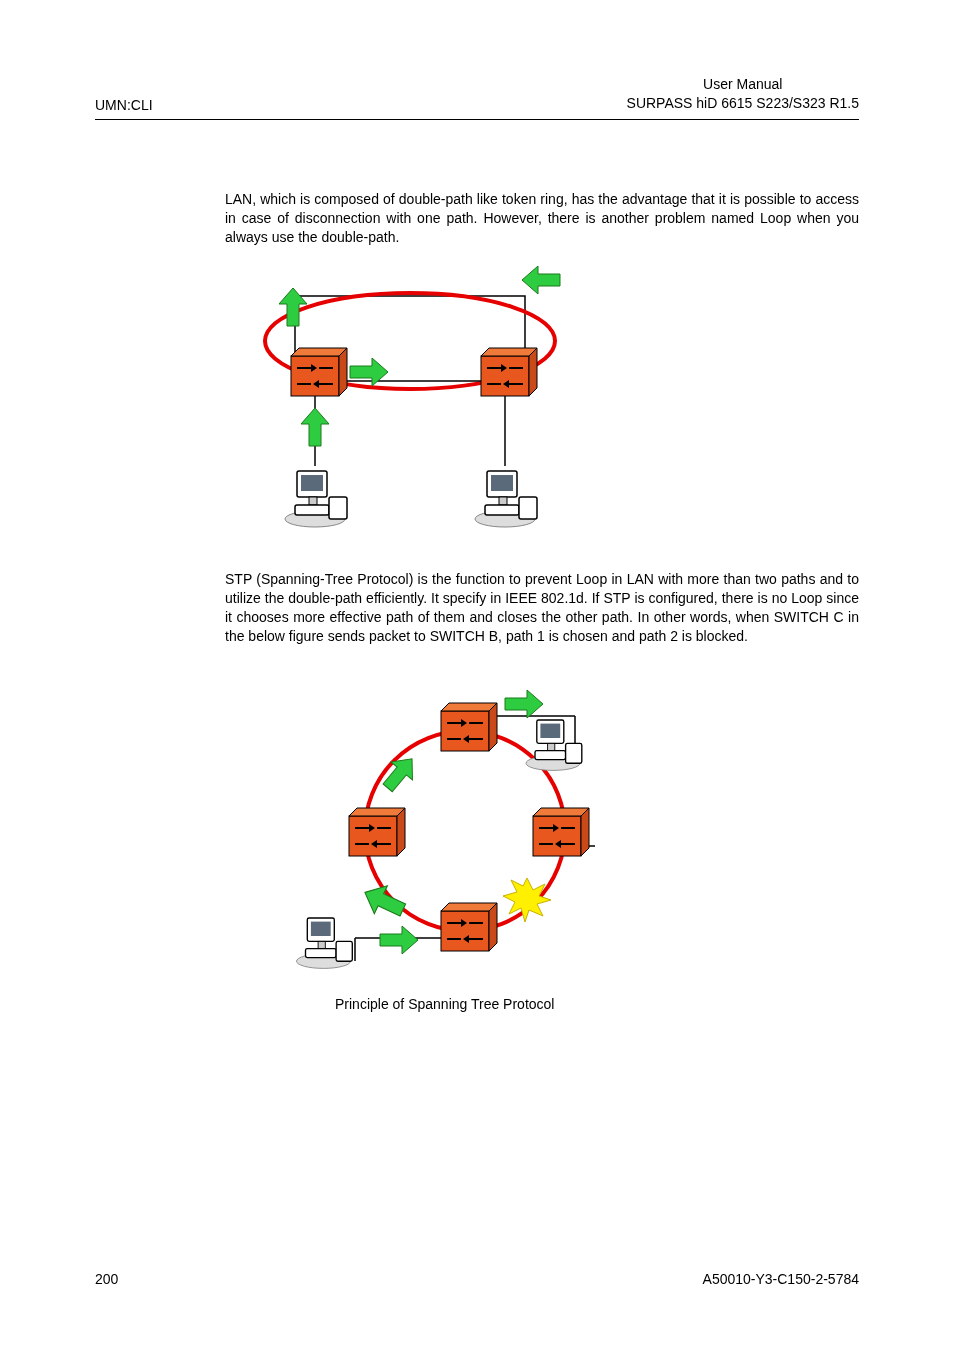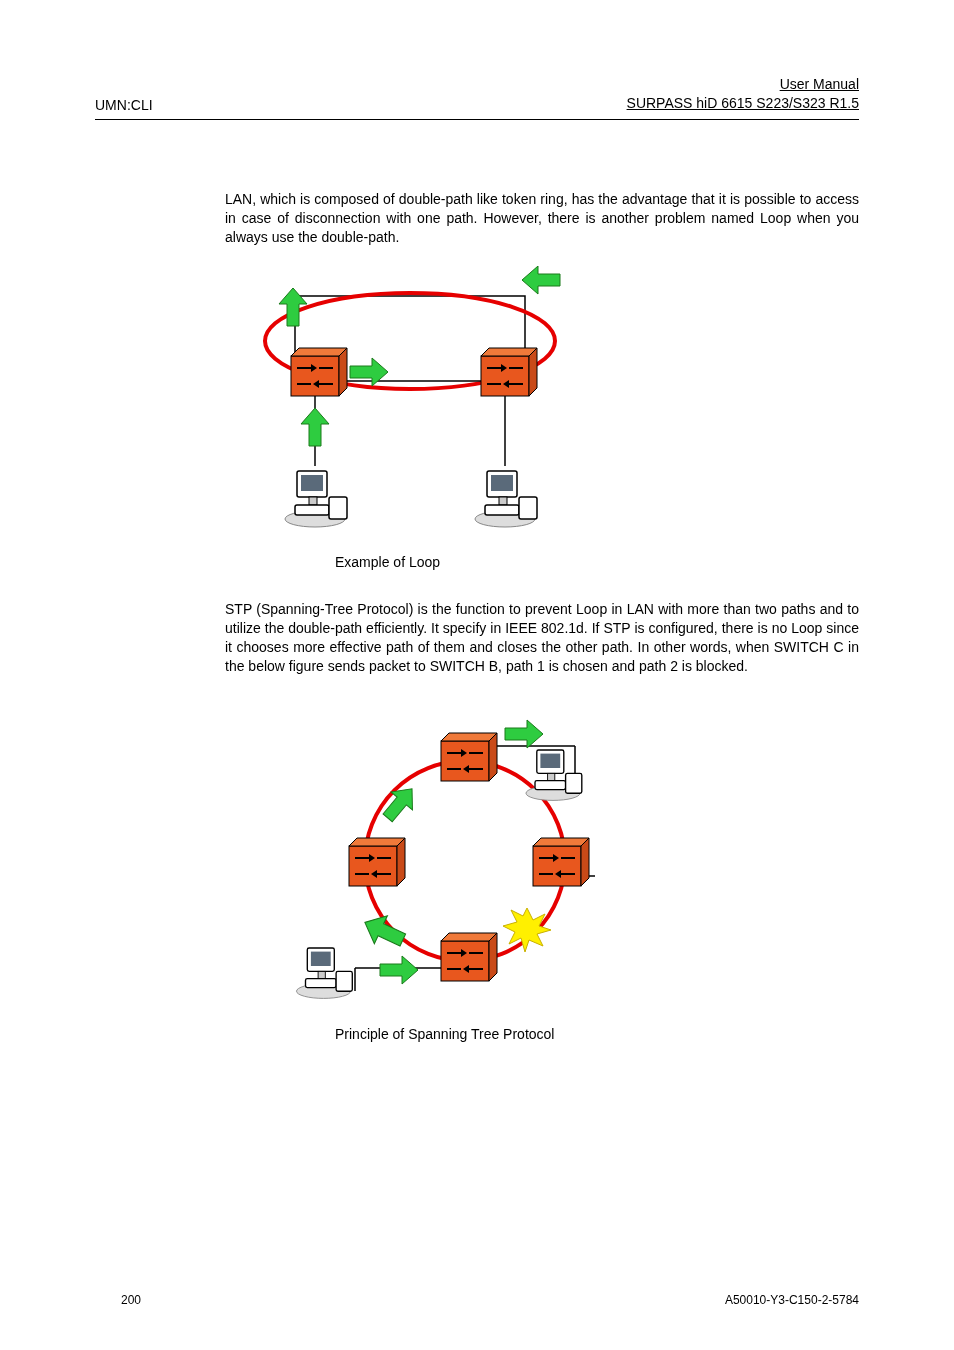--- a/index.html
+++ b/index.html
@@ -22,21 +22,21 @@
   }
   .header {
     display: flex;
     justify-content: space-between;
     align-items: flex-end;
     border-bottom: 1px solid #000;
     padding-bottom: 6px;
     margin-bottom: 70px;
   }
   .header-left { font-size: 14px; }
-  .header-right { text-align: right; font-size: 14px; line-height: 1.35; text-decoration: underline; }
+  .header-right { text-align: center; font-size: 14px; line-height: 1.35; }
   .content { margin-left: 130px; }
   .para {
     text-align: justify;
     line-height: 1.35;
     margin-bottom: 18px;
     margin-top: 24px;
   }
   .figure {
     margin: 20px 0 8px 0;
   }
@@ -45,27 +45,26 @@
     margin: 6px 0 30px 110px;
     font-size: 14px;
   }
   .caption2 {
     text-align: left;
     margin: 10px 0 20px 110px;
     font-size: 14px;
   }
   .footer {
     position: absolute;
-    bottom: 43px;
+    bottom: 63px;
     left: 95px;
     right: 95px;
     display: flex;
     justify-content: space-between;
-    font-size: 12px;
-    margin-left: 26px;
+    font-size: 14px;
   }
   svg { display: block; }
 </style>
 </head>
 <body>
 
 <div class="page">
   <div class="header">
     <div class="header-left">UMN:CLI</div>
     <div class="header-right">
@@ -119,21 +118,20 @@
 
         <use href="#pc" x="90" y="225"></use>
         <use href="#pc" x="280" y="225"></use>
 
         <use href="#garrow" transform="translate(62,60) rotate(-90)"></use>
         <use href="#garrow" transform="translate(125,100)"></use>
         <use href="#garrow" transform="translate(335,20) rotate(180)"></use>
         <use href="#garrow" transform="translate(84,180) rotate(-90)"></use>
       </svg>
     </div>
-    <div class="caption">Example of Loop</div>
 
     <p class="para">STP (Spanning-Tree Protocol) is the function to prevent Loop in LAN with more than two paths and to utilize the double-path efficiently. It specify in IEEE 802.1d. If STP is configured, there is no Loop since it chooses more effective path of them and closes the other path. In other words, when SWITCH C in the below figure sends packet to SWITCH B, path 1 is chosen and path 2 is blocked.</p>
 
     <div class="figure" style="margin-left:40px">
       <svg width="380" height="320" viewBox="0 0 380 320">
 
         <line x1="220" y1="50" x2="310" y2="50" stroke="#000" stroke-width="1.5"></line>
         <line x1="310" y1="50" x2="310" y2="85" stroke="#000" stroke-width="1.5"></line>
         <line x1="180" y1="272" x2="90" y2="272" stroke="#000" stroke-width="1.5"></line>
         <line x1="90" y1="272" x2="90" y2="295" stroke="#000" stroke-width="1.5"></line>

